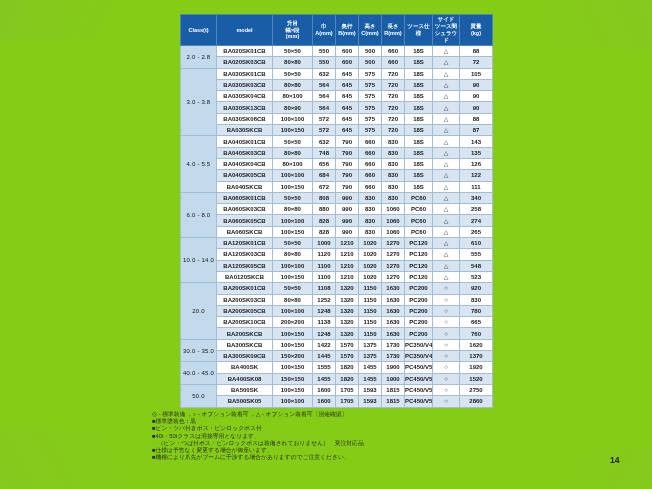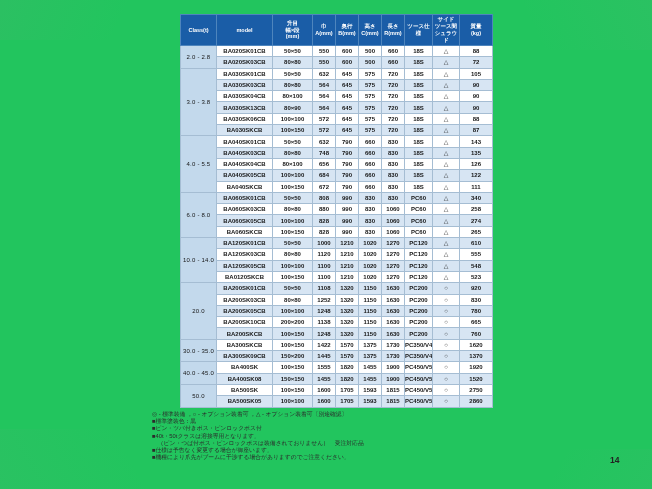--- a/index.html
+++ b/index.html
@@ -1,21 +1,21 @@
 <!DOCTYPE html>
 <html><head>
 <meta charset="utf-8">
 <style>
   html,body{margin:0;padding:0;}
   body{
     width:652px;height:489px;position:relative;overflow:hidden;
     background:#f3f3f2;
     font-family:"Liberation Sans","DejaVu Sans",sans-serif;
   }
-  .page{position:absolute;inset:0;background:#22c55e;}
+  .page{position:absolute;inset:0;background:#84cc16;}
   
   .smudge{position:absolute;pointer-events:none;opacity:.5;}
   .smudge.tl{left:0;top:0;width:200px;height:40px;
     background:linear-gradient(115deg,rgba(140,140,140,.18),rgba(255,255,255,0) 60%);}
   .smudge.tr{right:0;top:0;width:220px;height:50px;
     background:linear-gradient(245deg,rgba(150,150,150,.15),rgba(255,255,255,0) 55%);}
   .smudge.bl{left:0;bottom:0;width:240px;height:60px;
     background:linear-gradient(60deg,rgba(150,150,150,.14),rgba(255,255,255,0) 55%);}
   .smudge.br{right:0;bottom:0;width:160px;height:40px;
     background:linear-gradient(300deg,rgba(150,150,150,.12),rgba(255,255,255,0) 60%);}

